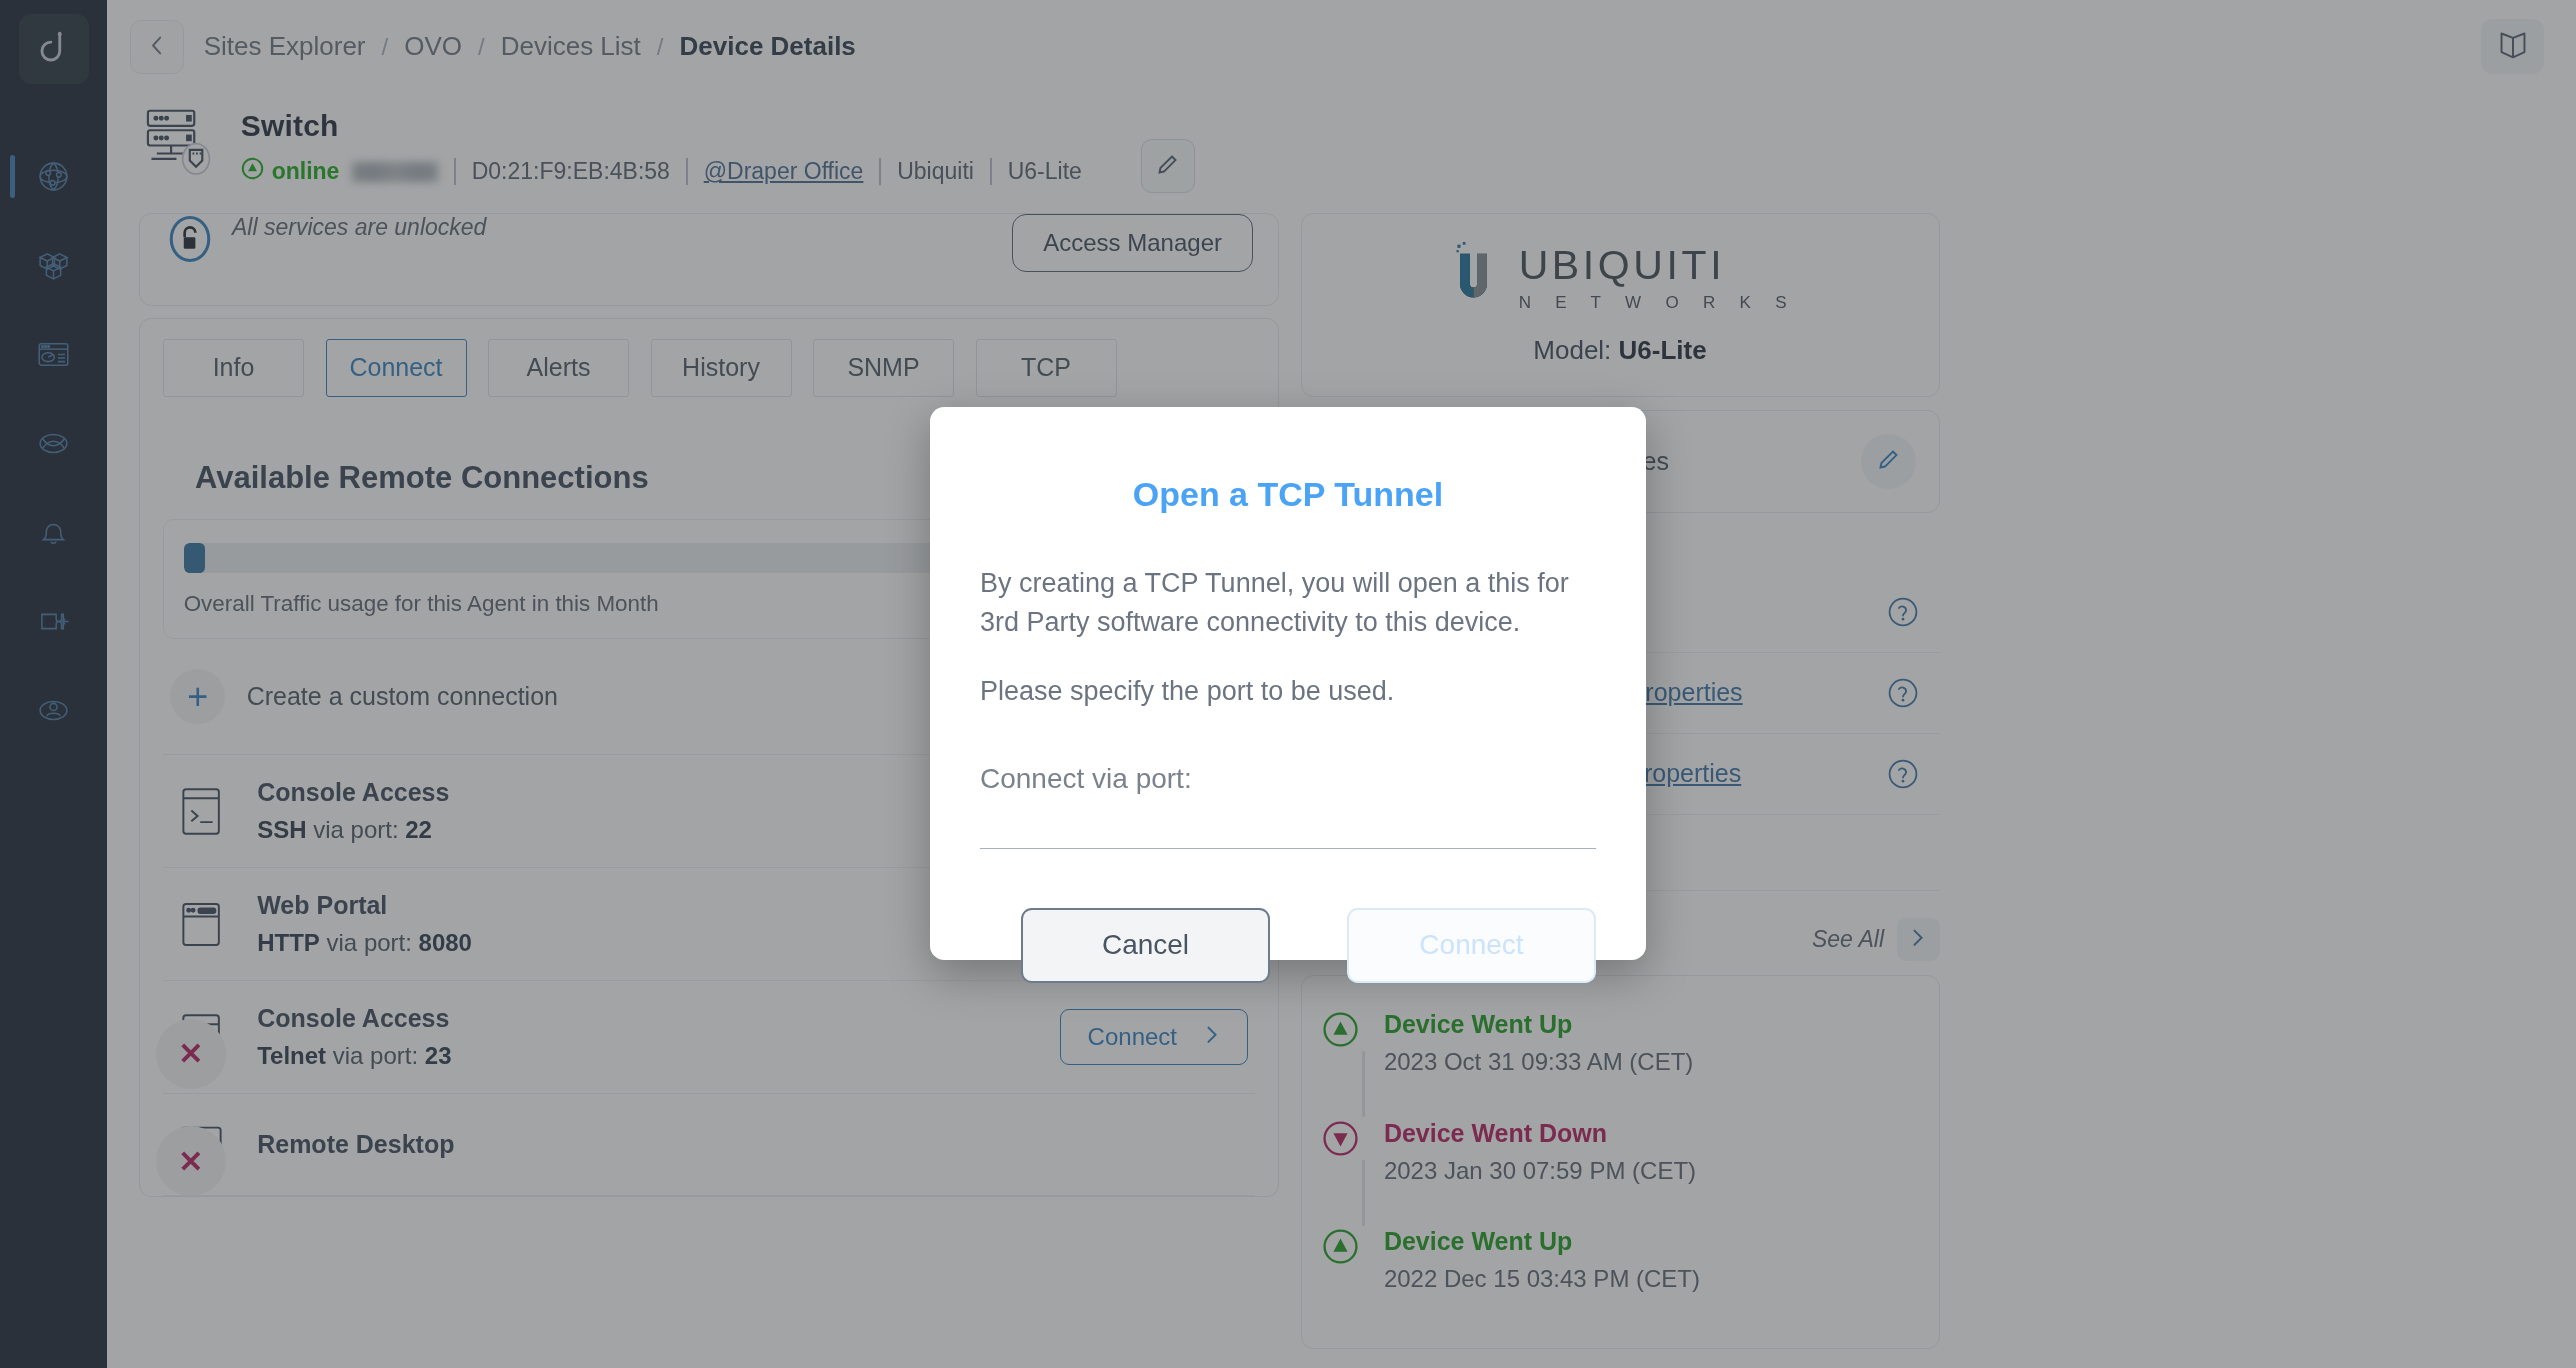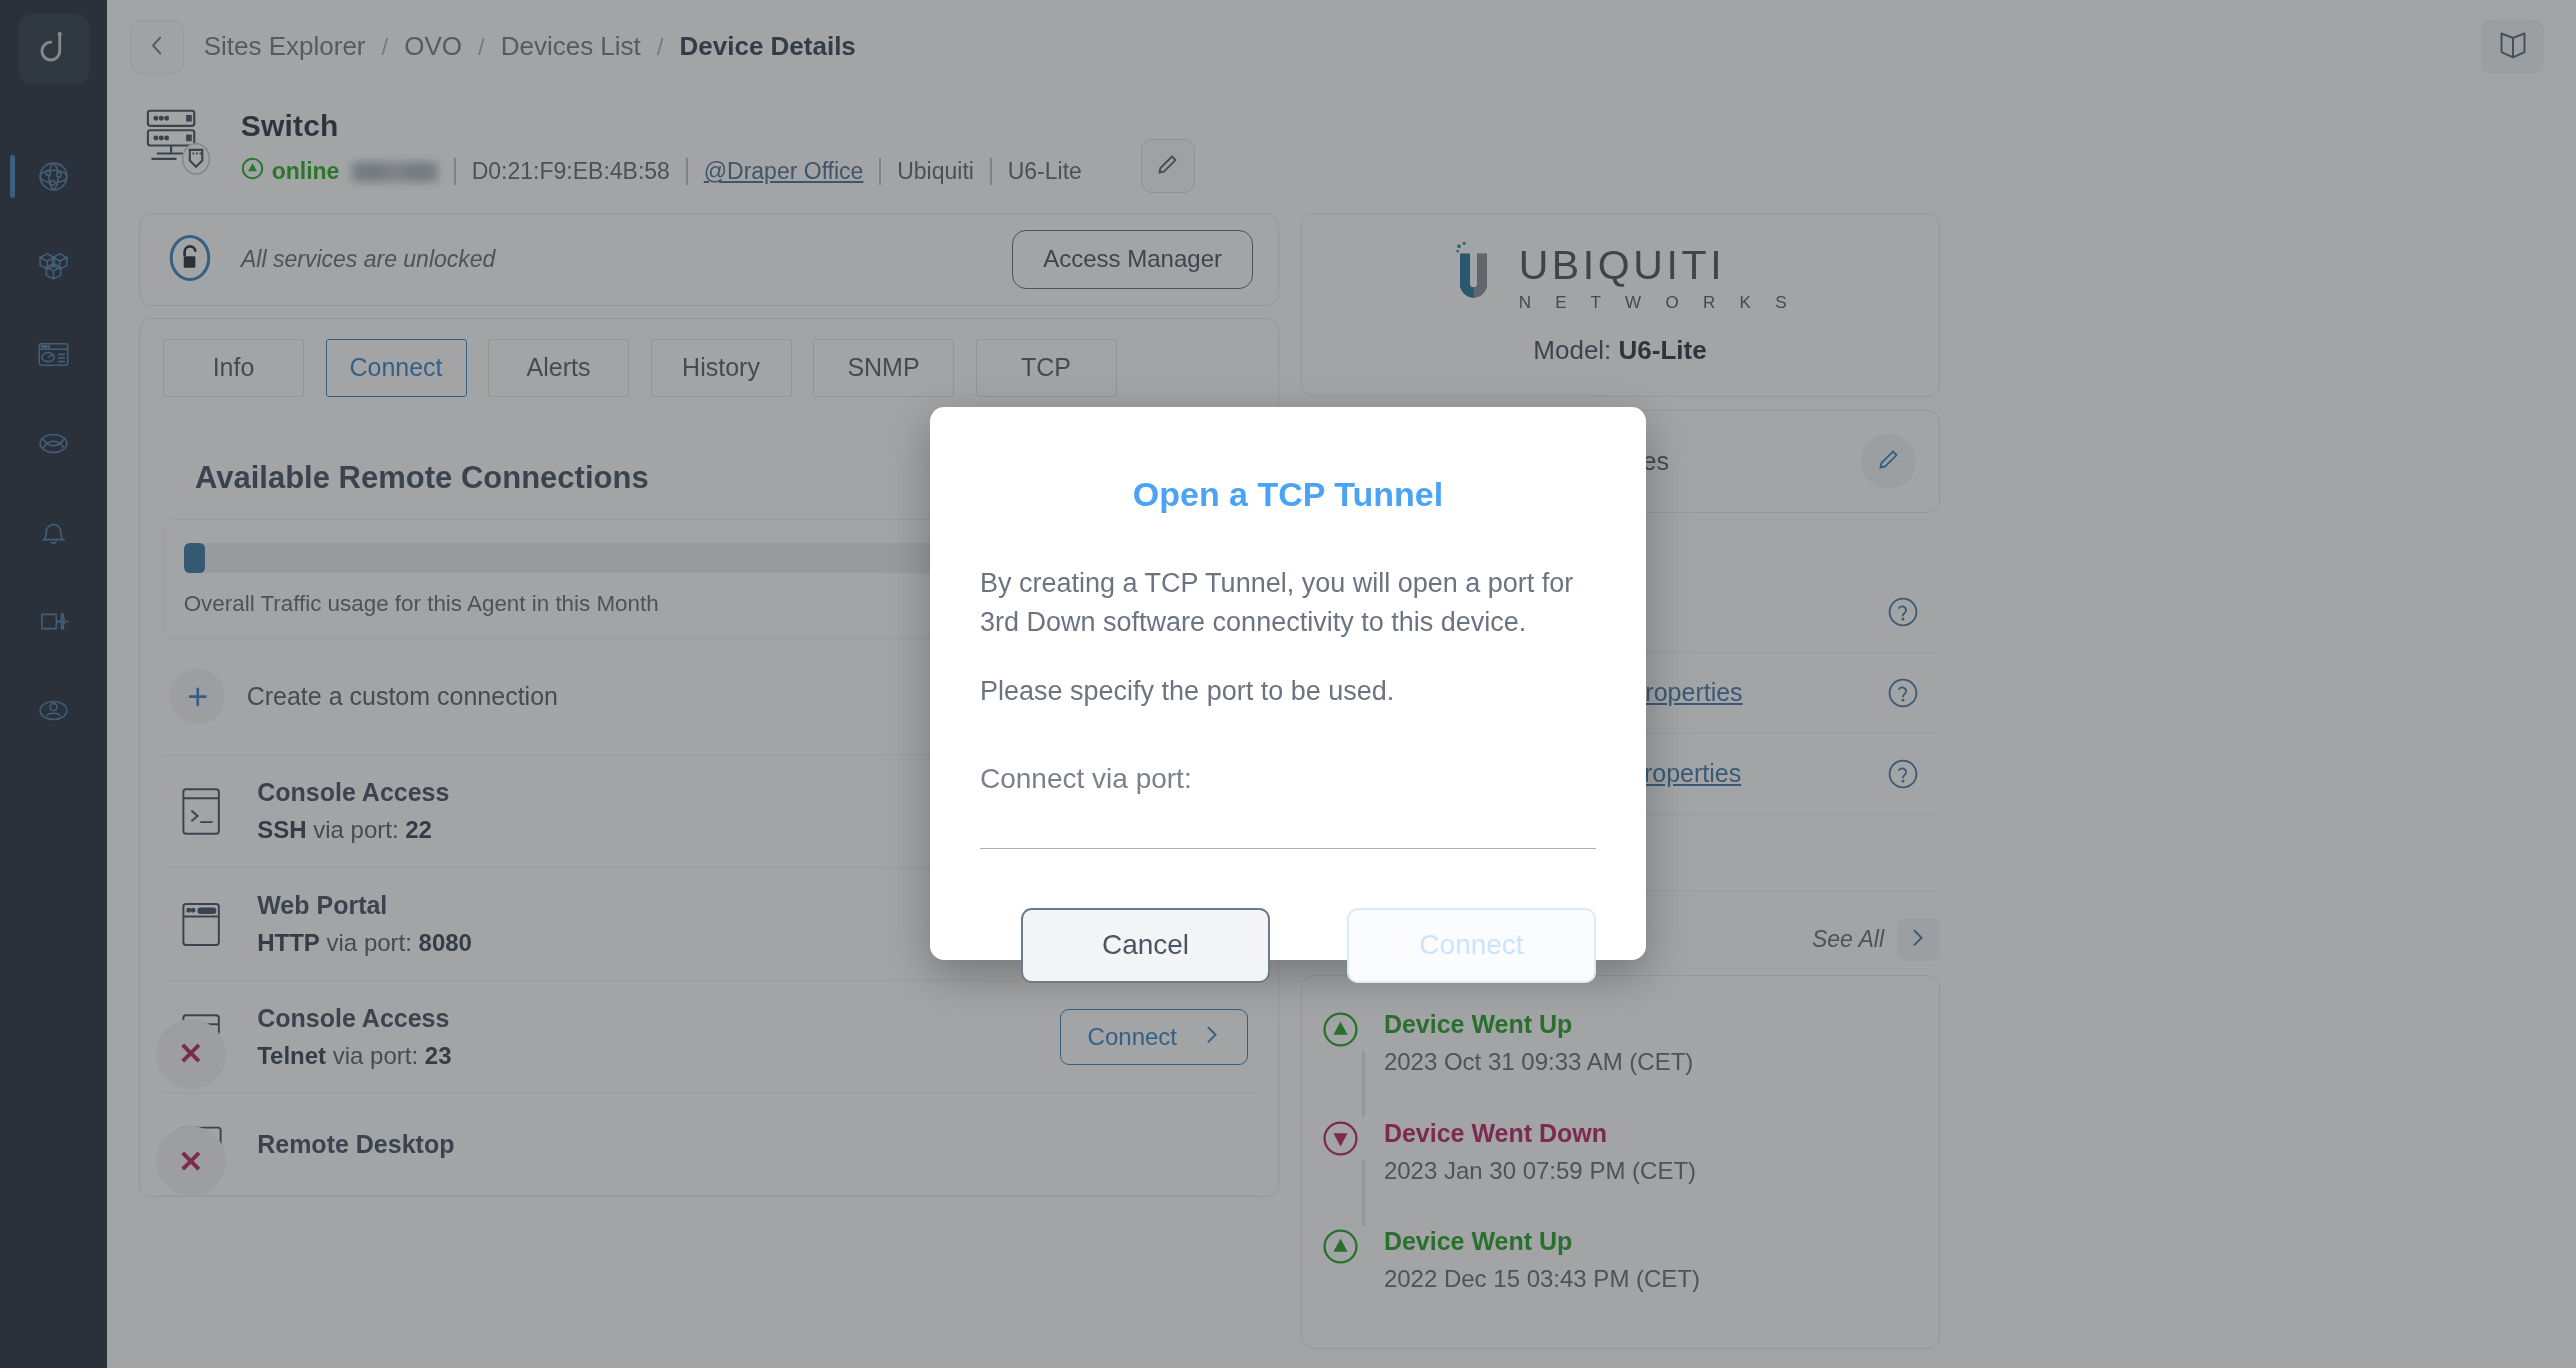--- a/index.html
+++ b/index.html
@@ -82,21 +82,21 @@
     display:flex; align-items:center; justify-content:center; align-self:flex-start;
     margin-top: 39px;
   }
 
   
   .cols { display: flex; gap: 21.5px; padding: 0 32px; align-items: flex-start; }
   .col-left { width: 1140px; flex: 0 0 1140px; }
   .col-right { width: 639px; flex: 0 0 639px; }
 
   .unlockbar {
-    height: 93px; display:flex; align-items:center; padding: 0 25px; gap: 26px;
+    height: 93px; display:flex; align-items:flex-start; padding: 0 25px; gap: 17px;
     border:0.9px solid #e7e9ed; border-radius:12.5px;
   }
   .unlock-text { font-style: italic; font-size: 23px; color:#5b646f; }
   .access-btn {
     margin-left:auto; padding: 14.3px 30px; border:0.9px solid #516274; border-radius: 14px;
     background:#fff; font-size:24px; color:#3d4a5a;
   }
 
   .tabsrow {
     margin-top: 12.5px; display:flex; gap: 21.5px; padding: 19.7px 23px 19.7px 23px;
@@ -667,21 +667,21 @@
       </div>
     </div>
   </div>
 </div>
 
 <div class="overlay"></div>
 
 <div class="modal">
   <div class="modal-title">Open a TCP Tunnel</div>
   <div class="modal-body">
-    <p>By creating a TCP Tunnel, you will open a port for 3rd Down software connectivity to this device.</p>
+    <p>By creating a TCP Tunnel, you will open a this for 3rd Party software connectivity to this device.</p>
     <p>Please specify the port to be used.</p>
   </div>
   <div class="field-label">Connect via port:</div>
   <input class="field-input" type="text" placeholder="" style="">
   <div class="modal-actions">
     <button class="mbtn cancel">Cancel</button>
     <button class="mbtn connect">Connect</button>
   </div>
 </div>
 

